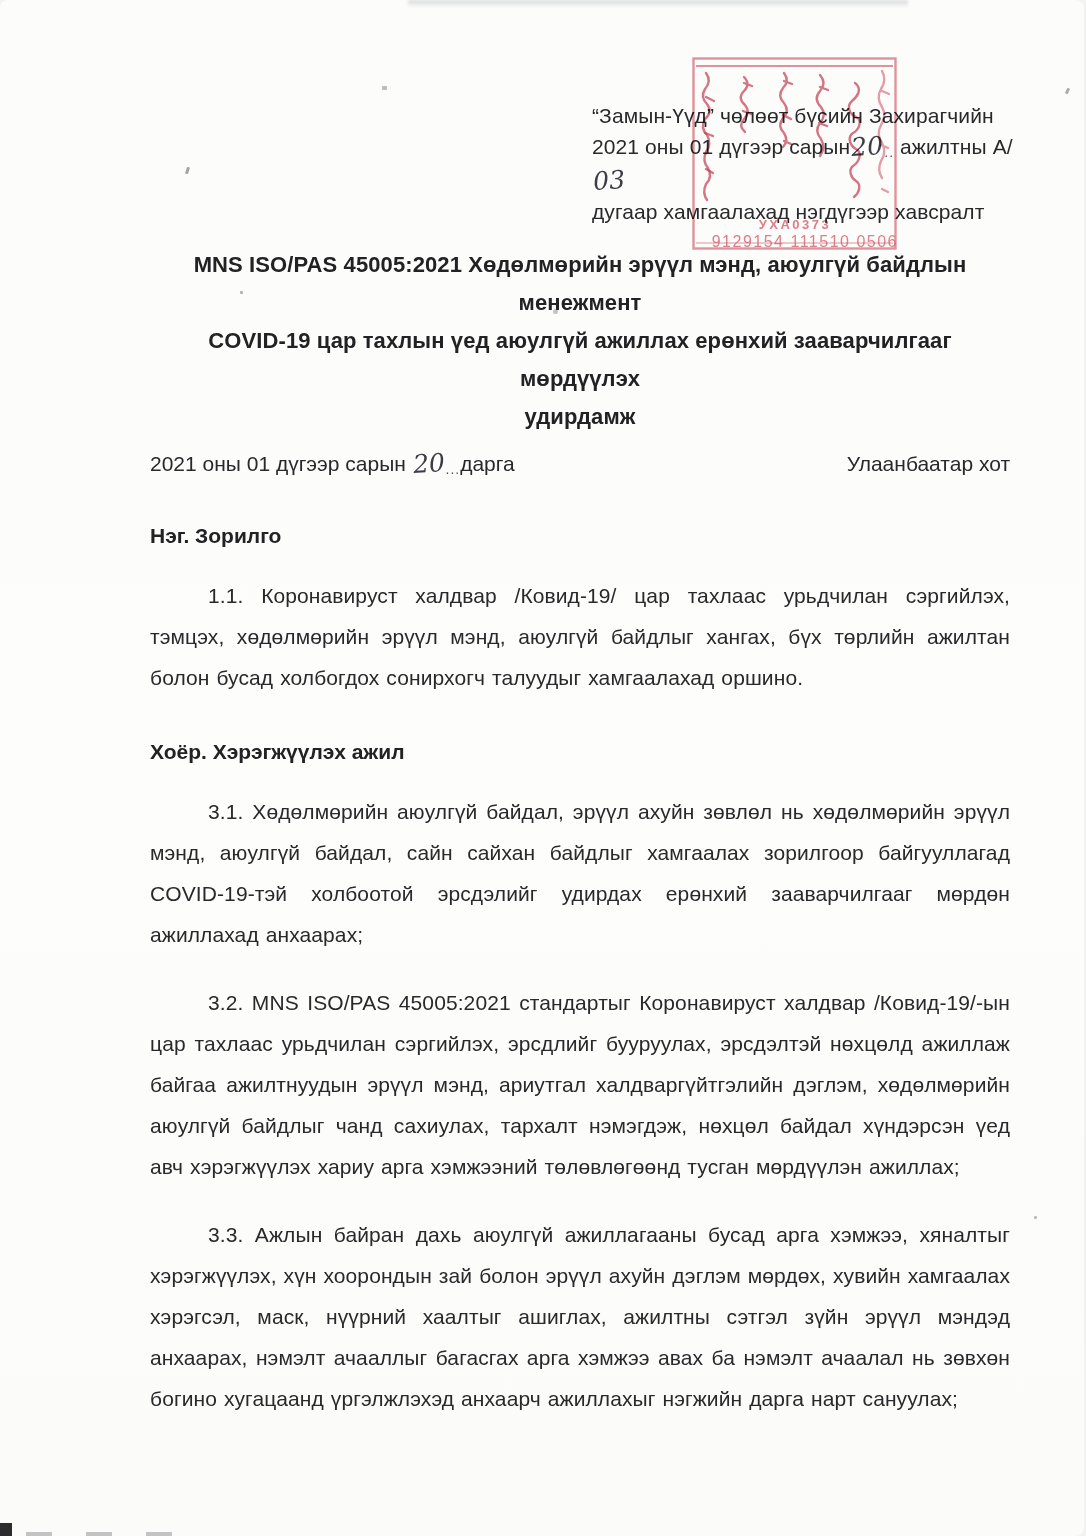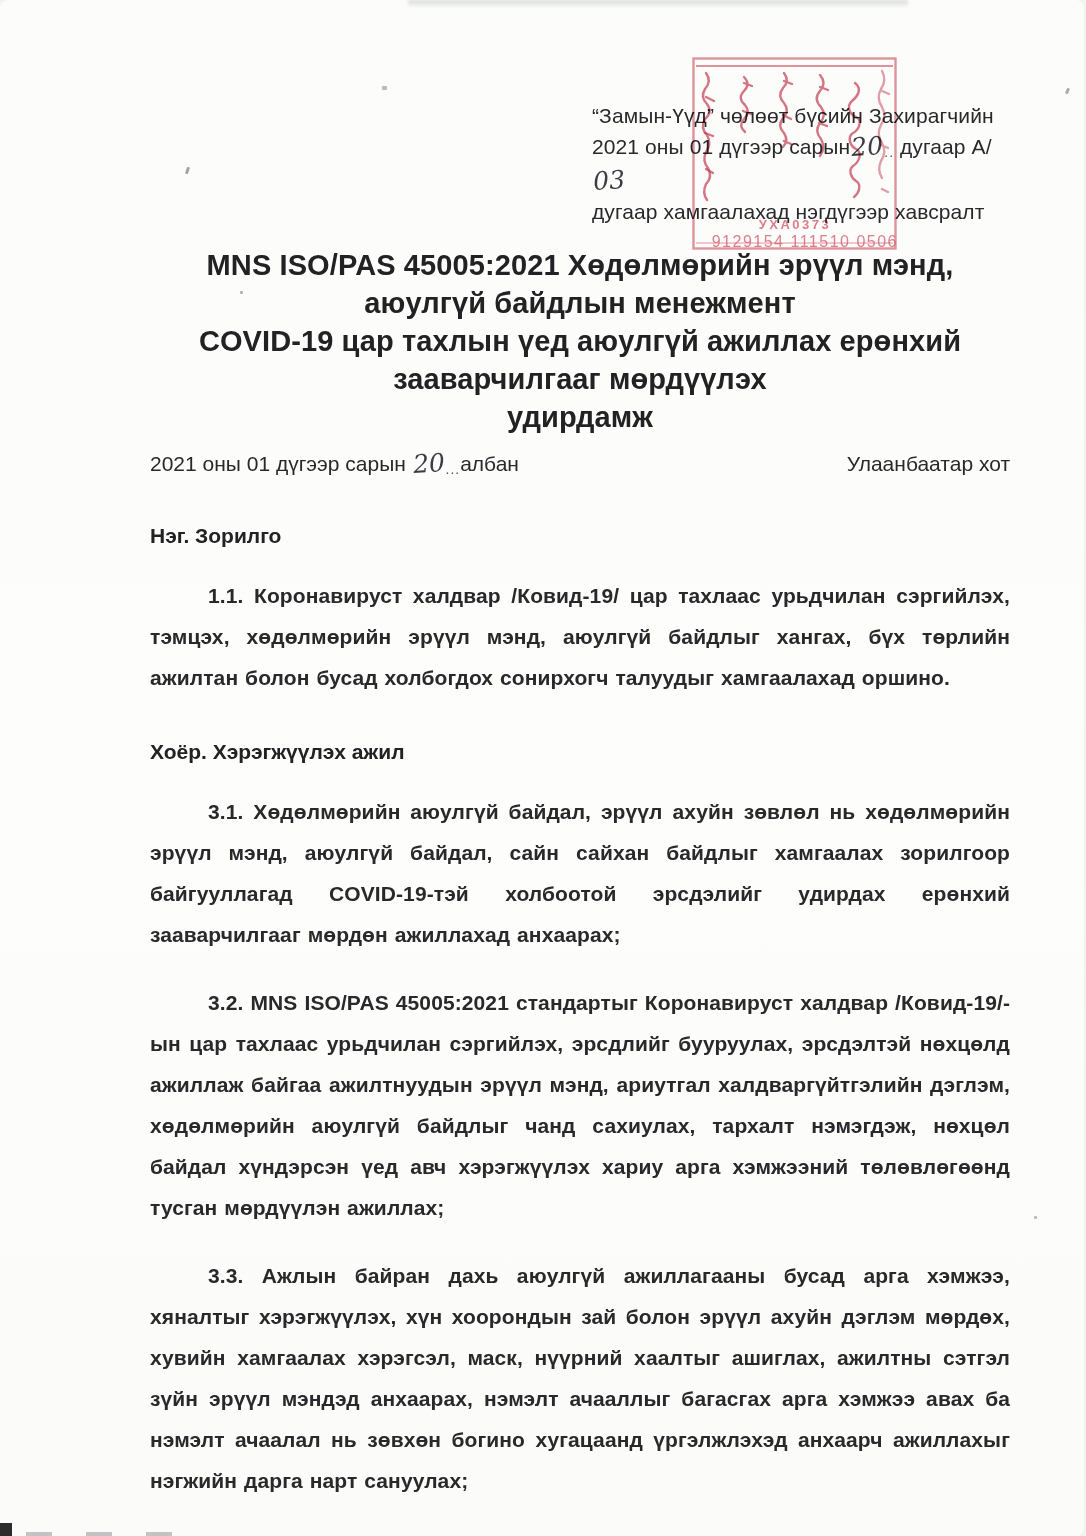--- a/index.html
+++ b/index.html
@@ -58,38 +58,37 @@
     text-align:right;font-size:16px;letter-spacing:1.5px;
     color:rgba(216,96,112,0.8);font-weight:normal;
   }
   
   .content{
     position:absolute;top:0;left:0;width:1086px;
     padding:246px 76px 0 150px;box-sizing:border-box;
   }
   .doc-title{
     margin:0;text-align:center;
-    font-size:29px;font-weight:bold;line-height:38px;
+    font-size:22px;font-weight:bold;line-height:38px;
     color:#222225;letter-spacing:0.1px;
   }
   .dateline{
     margin-top:12px;display:flex;justify-content:space-between;
     font-size:21px;line-height:31px;color:#29292c;
   }
   .section-heading{
     margin:42px 0 0 0;text-align:left;
     font-size:21px;font-weight:bold;color:#222225;
   }
   .para{
     margin:27px 0 0 0;
     font-size:21px;line-height:41px;
     text-align:justify;text-indent:58px;
     color:#29292c;letter-spacing:0.1px;
     word-spacing:1px;
-    font-weight:bold;
   }
   
   .speck{position:absolute;background:#5a5a5e;border-radius:1px;}
   .corner-mark{
     position:absolute;left:0;bottom:0;width:12px;height:13px;
     background:#2c2c2e;
   }
   .corner-strip{
     position:absolute;left:26px;bottom:0;width:180px;height:4px;
     background:repeating-linear-gradient(90deg, rgba(90,90,95,0.35) 0 26px, rgba(90,90,95,0) 26px 60px);
@@ -97,21 +96,21 @@
 </style>
 </head>
 <body>
 
 <div class="page">
 
   <div class="top-smudge"></div>
 
   <div class="header-block">
     <div>“Замын-Үүд” чөлөөт бүсийн Захирагчийн</div>
-    <div><span>2021 оны 01 дүгээр сарын</span><span class="hw">20</span><span class="hw-dots">..</span> <span>дугаар А/</span><span class="hw">03</span></div>
+    <div><span>2021 оны 01 дүгээр сарын</span><span class="hw">20</span><span class="hw-dots">..</span> <span>ажилтны А/</span><span class="hw">03</span></div>
     <div>дугаар хамгаалахад нэгдүгээр хавсралт</div>
   </div>
 
   <div class="stamp">
     <svg width="206" height="196" viewBox="0 0 206 196">
       <g fill="none" stroke="rgba(204,78,95,0.6)" stroke-width="2">
         <rect x="1.5" y="1.5" width="202" height="190" stroke-width="2.4"></rect>
         <line x1="4" y1="9" x2="201" y2="9"></line>
         <line x1="4" y1="186" x2="201" y2="186" stroke="rgba(204,78,95,0.3)"></line>
       </g>
@@ -132,21 +131,21 @@
 
   <div class="content">
 
     <h1 class="doc-title">
       <span>MNS ISO/PAS 45005:2021 Хөдөлмөрийн эрүүл мэнд, аюулгүй байдлын менежмент</span><br>
       <span>COVID-19 цар тахлын үед аюулгүй ажиллах ерөнхий зааварчилгааг мөрдүүлэх</span><br>
       <span>удирдамж</span>
     </h1>
 
     <div class="dateline">
-      <div><span>2021 оны 01 дүгээр сарын</span> <span class="hw">20</span><span class="hw-dots">...</span><span>албан</span></div>
+      <div><span>2021 оны 01 дүгээр сарын</span> <span class="hw">20</span><span class="hw-dots">...</span><span>дарга</span></div>
       <div>Улаанбаатар хот</div>
     </div>
 
     <h2 class="section-heading">Нэг. Зорилго</h2>
     <p class="para">1.1. Коронавируст халдвар /Ковид-19/ цар тахлаас урьдчилан сэргийлэх, тэмцэх, хөдөлмөрийн эрүүл мэнд, аюулгүй байдлыг хангах, бүх төрлийн ажилтан болон бусад холбогдох сонирхогч талуудыг хамгаалахад оршино.</p>
 
 
     <h2 class="section-heading">Хоёр. Хэрэгжүүлэх ажил</h2>
     <p class="para">3.1. Хөдөлмөрийн аюулгүй байдал, эрүүл ахуйн зөвлөл нь хөдөлмөрийн эрүүл мэнд, аюулгүй байдал, сайн сайхан байдлыг хамгаалах зорилгоор байгууллагад COVID-19-тэй холбоотой эрсдэлийг удирдах ерөнхий зааварчилгааг мөрдөн ажиллахад анхаарах;</p>
     <p class="para">3.2. MNS ISO/PAS 45005:2021 стандартыг Коронавируст халдвар /Ковид-19/-ын цар тахлаас урьдчилан сэргийлэх, эрсдлийг бууруулах, эрсдэлтэй нөхцөлд ажиллаж байгаа ажилтнуудын эрүүл мэнд, ариутгал халдваргүйтгэлийн дэглэм, хөдөлмөрийн аюулгүй байдлыг чанд сахиулах, тархалт нэмэгдэж, нөхцөл байдал хүндэрсэн үед авч хэрэгжүүлэх хариу арга хэмжээний төлөвлөгөөнд тусган мөрдүүлэн ажиллах;</p>

